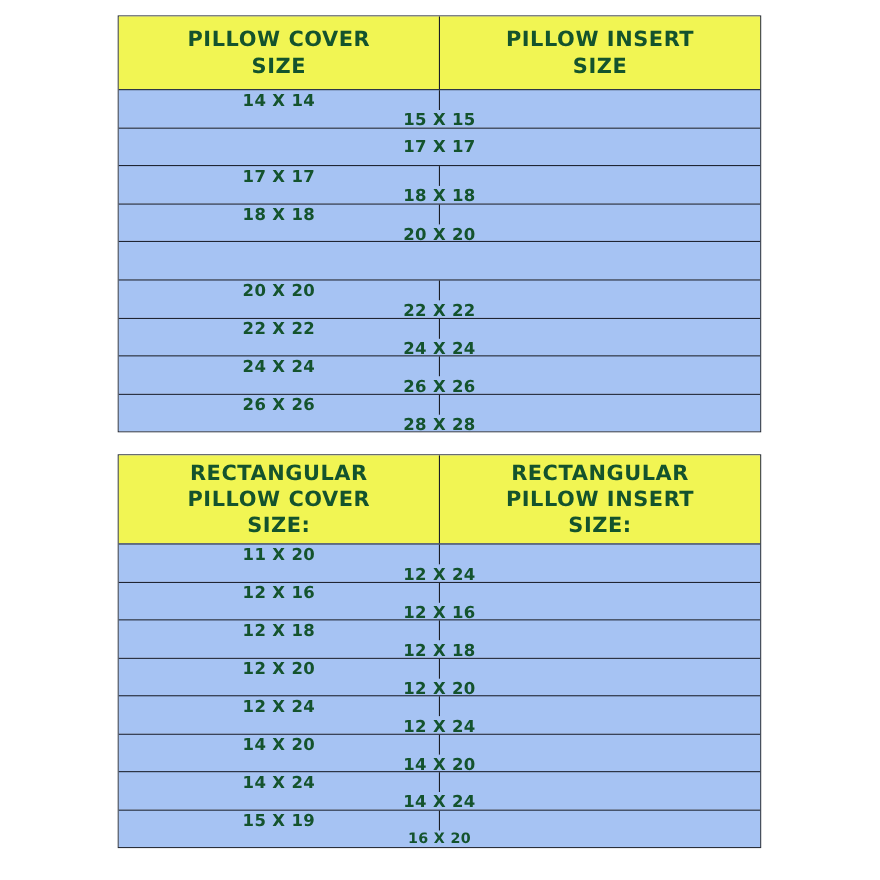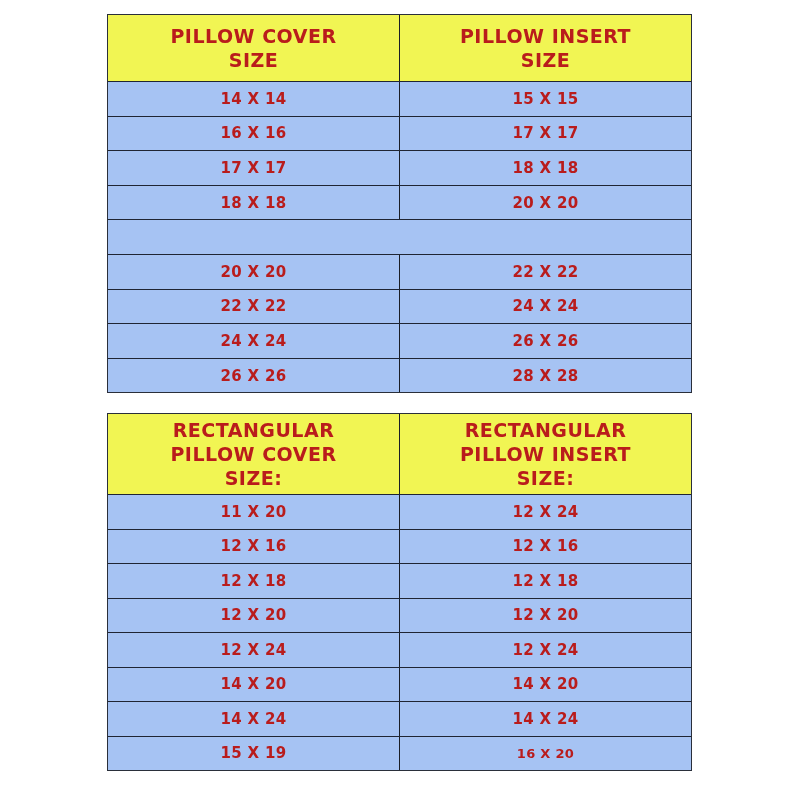--- a/index.html
+++ b/index.html
@@ -2,26 +2,26 @@
 <html><head>
 <meta charset="utf-8">
 <style>
   html, body { margin: 0; padding: 0; background: #ffffff; }
   body { width: 800px; height: 800px; position: relative; overflow: hidden;
          font-family: "DejaVu Sans", sans-serif; }
   .tbl { position: absolute; left: 107px; width: 585px; border: 1.5px solid #2a2f3a;
          box-sizing: border-box; border-collapse: collapse; }
   .row { display: flex; box-sizing: border-box; }
   .cell { box-sizing: border-box; display: flex; align-items: center; justify-content: center;
-          text-align: center; color: #b91c1c; font-weight: bold; }
+          text-align: center; color: #14532d; font-weight: bold; }
   .cell.left { width: 292px; border-right: 1.5px solid #1a1d25; }
   .cell.right { flex: 1; }
   .hdr { background: #f1f553; }
   .hdr .cell { font-size: 19px; line-height: 24px; letter-spacing: 0.5px; }
-  .data { background: #a6c3f3; border-top: 1.5px solid #1f2533; }
+  .data { background: #a6c3f3; border-top: 1.5px solid #1f2533; flex-direction: column; }
   .data .cell { font-size: 15px; letter-spacing: 0.3px; }
   .data .cell.small { font-size: 13px; }
   #t1 { top: 14px; }
   #t1 .hdr { height: 66px; }
   #t1 .data { height: 34.6px; }
   #t2 { top: 413px; }
   #t2 .hdr { height: 80px; }
   #t2 .data { height: 34.5px; }
   .hdr .cell span { display: block; }
 </style>
@@ -41,21 +41,20 @@
         <span>PILLOW INSERT</span>
         <span>SIZE</span>
       </div>
     </div>
   </div>
   <div class="row data">
       <div class="cell left">14 X 14</div>
       <div class="cell right">15 X 15</div>
     </div>
   <div class="row data">
-      <div class="cell left">16 X 16</div>
       <div class="cell right">17 X 17</div>
     </div>
   <div class="row data">
       <div class="cell left">17 X 17</div>
       <div class="cell right">18 X 18</div>
     </div>
   <div class="row data">
       <div class="cell left">18 X 18</div>
       <div class="cell right">20 X 20</div>
     </div>

